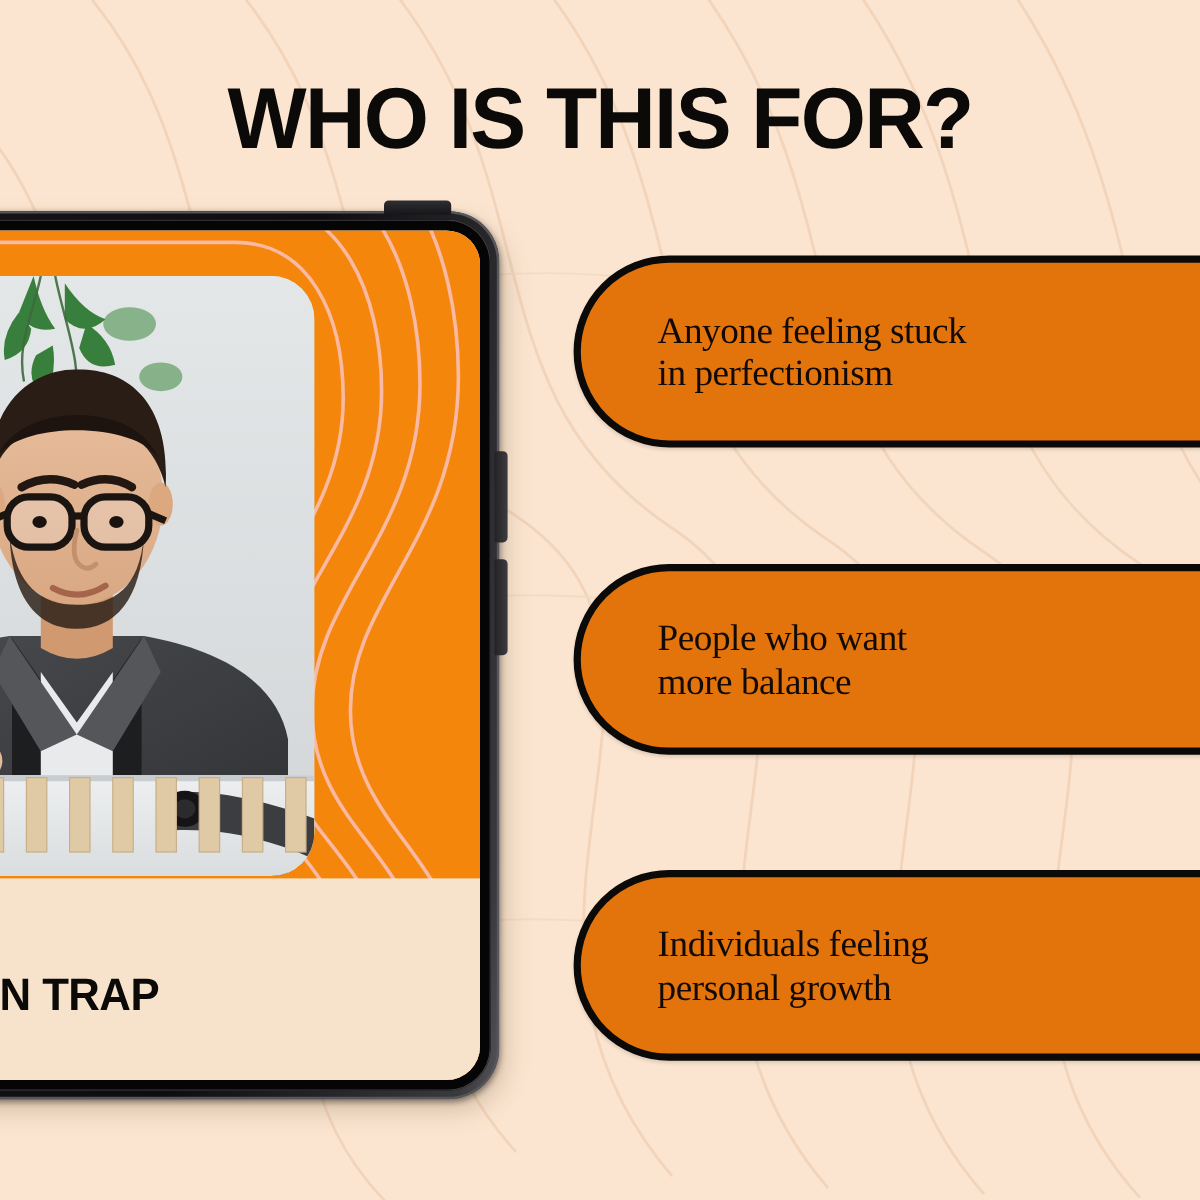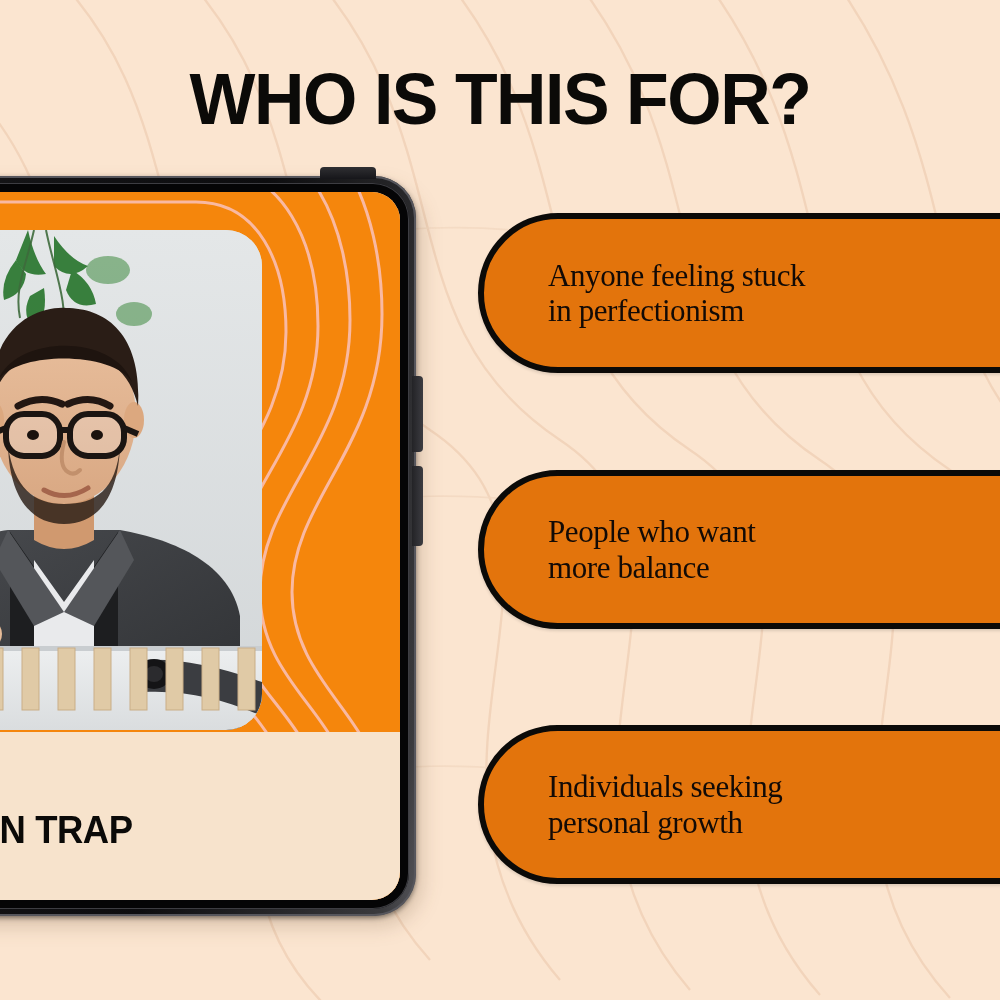--- a/index.html
+++ b/index.html
@@ -327,15 +327,15 @@
   <span class="pill-text">Anyone feeling stuck
 in perfectionism</span>
 </div>
 
 <div class="pill" id="pill-2">
   <span class="pill-text">People who want
 more balance</span>
 </div>
 
 <div class="pill" id="pill-3">
-  <span class="pill-text">Individuals seeking
+  <span class="pill-text">Individuals feeling
 personal growth</span>
 </div>
 
 </body></html>

